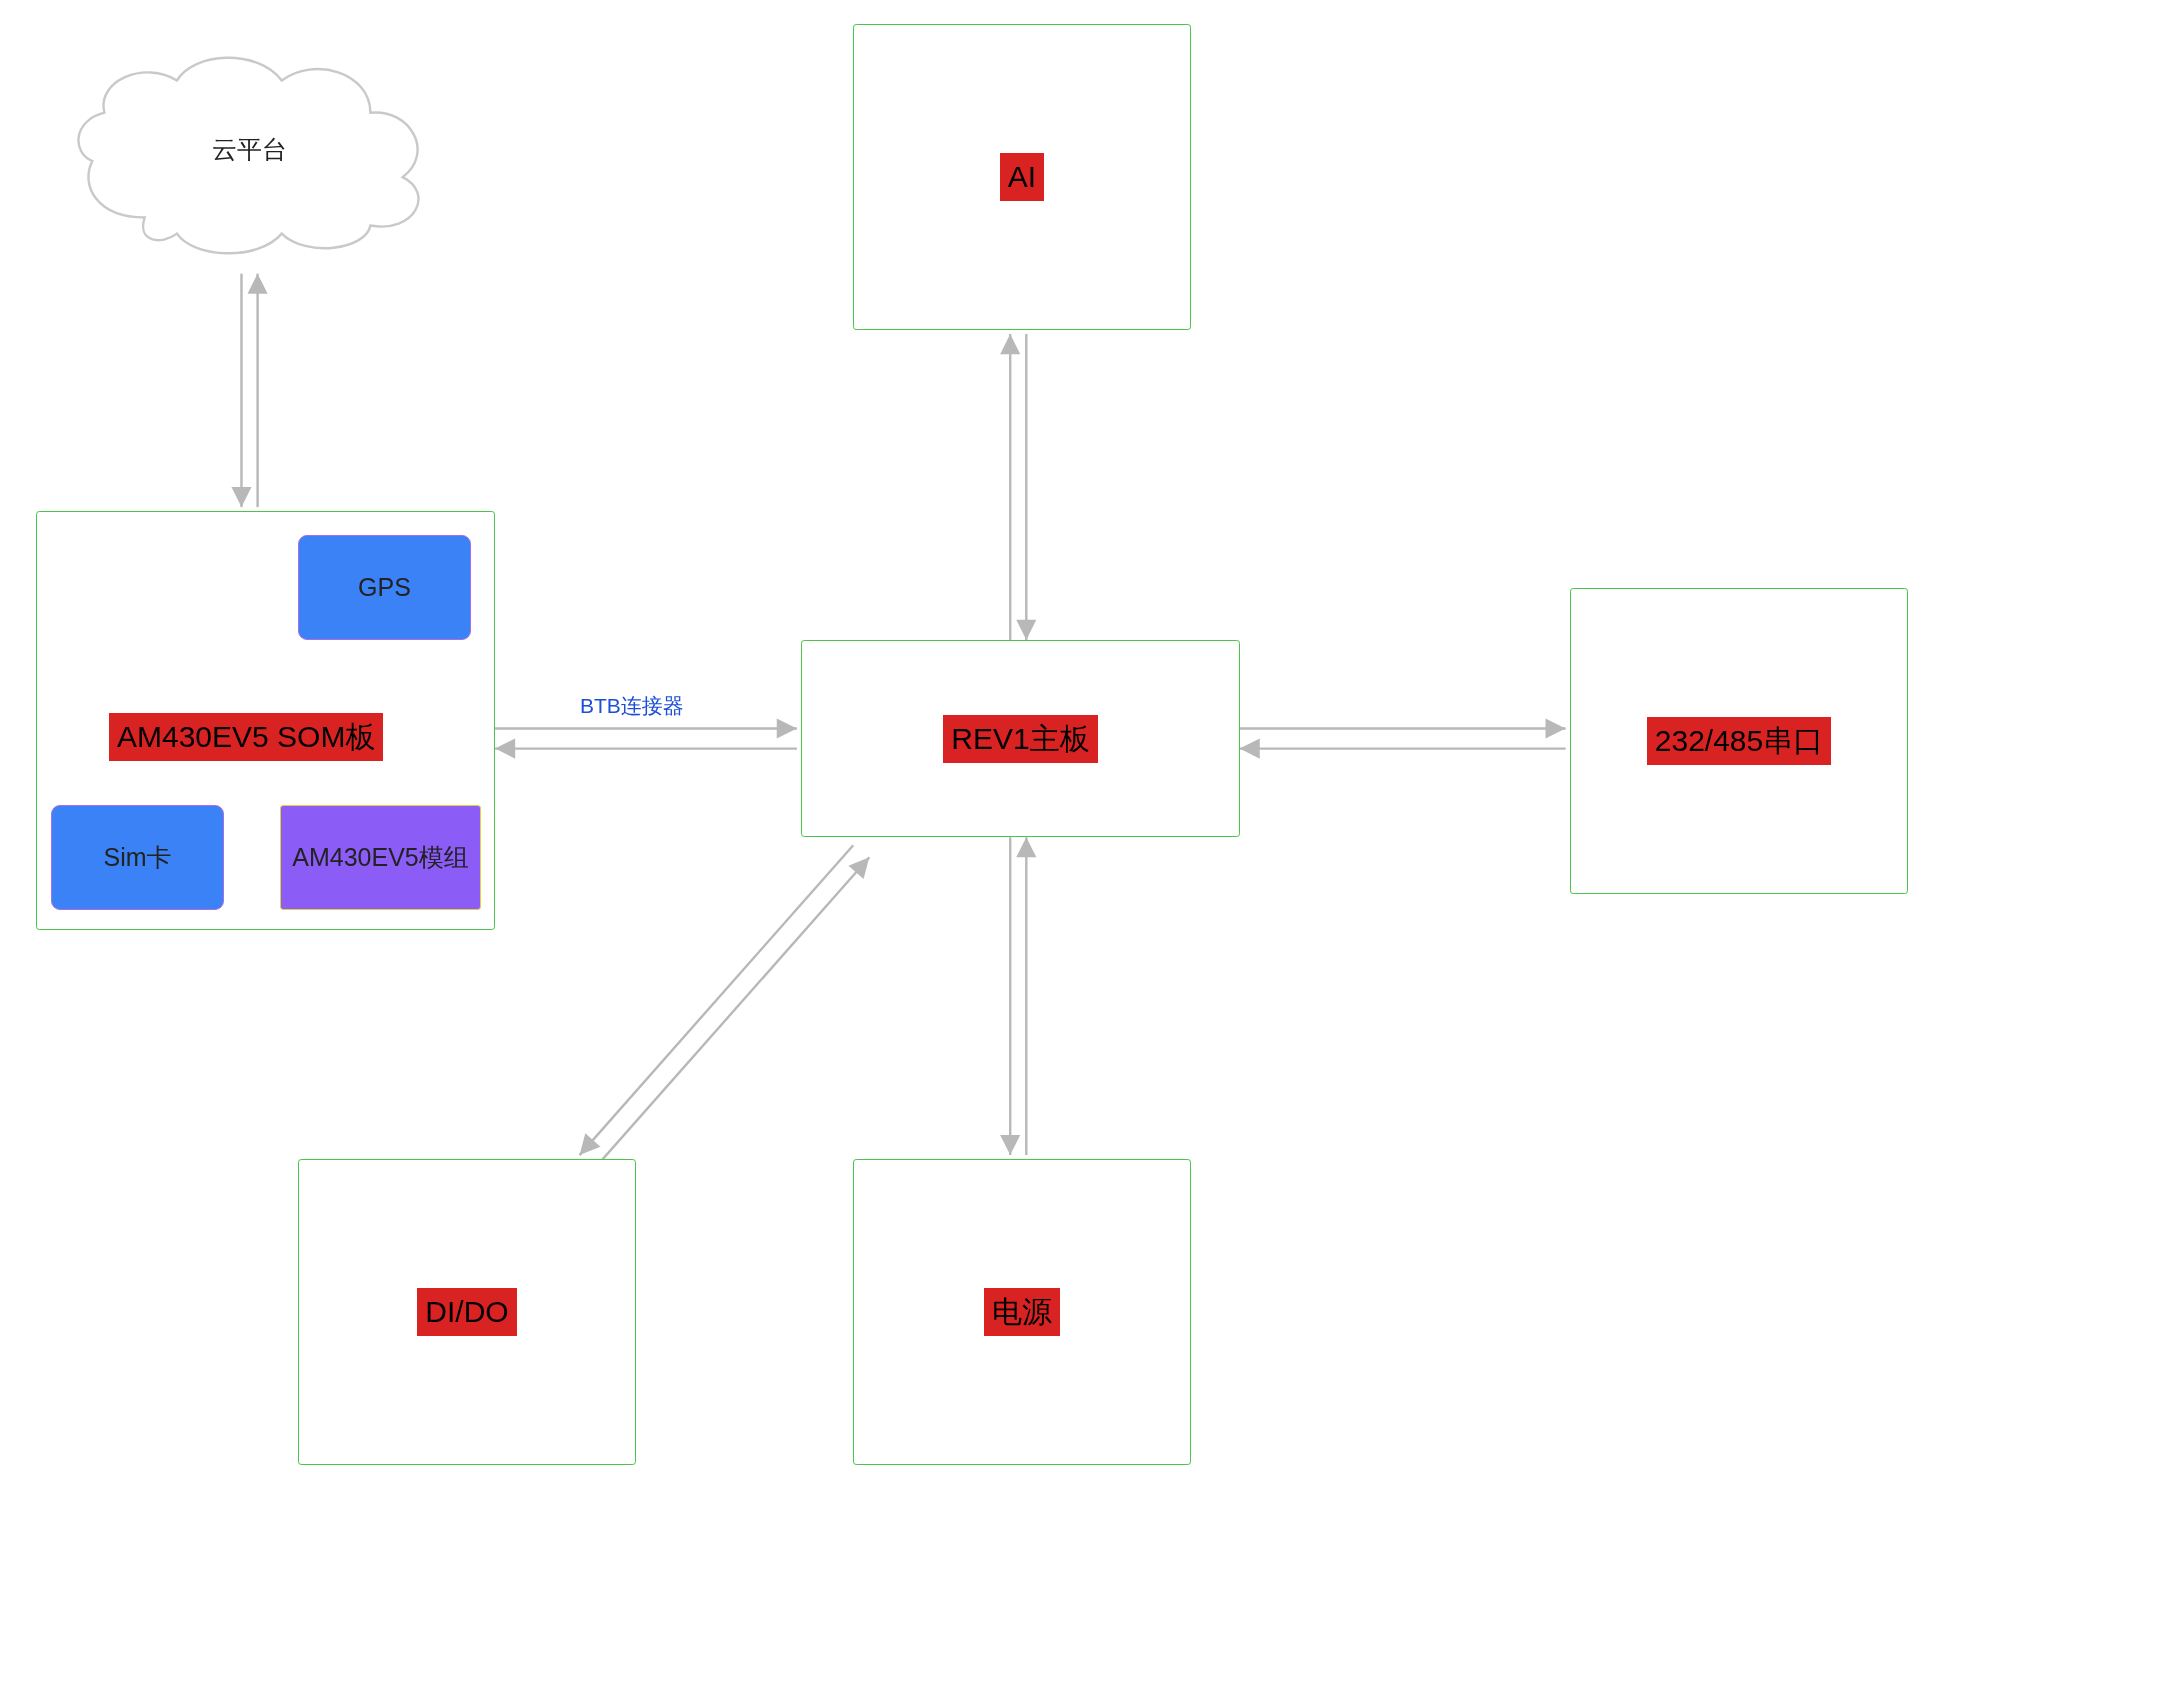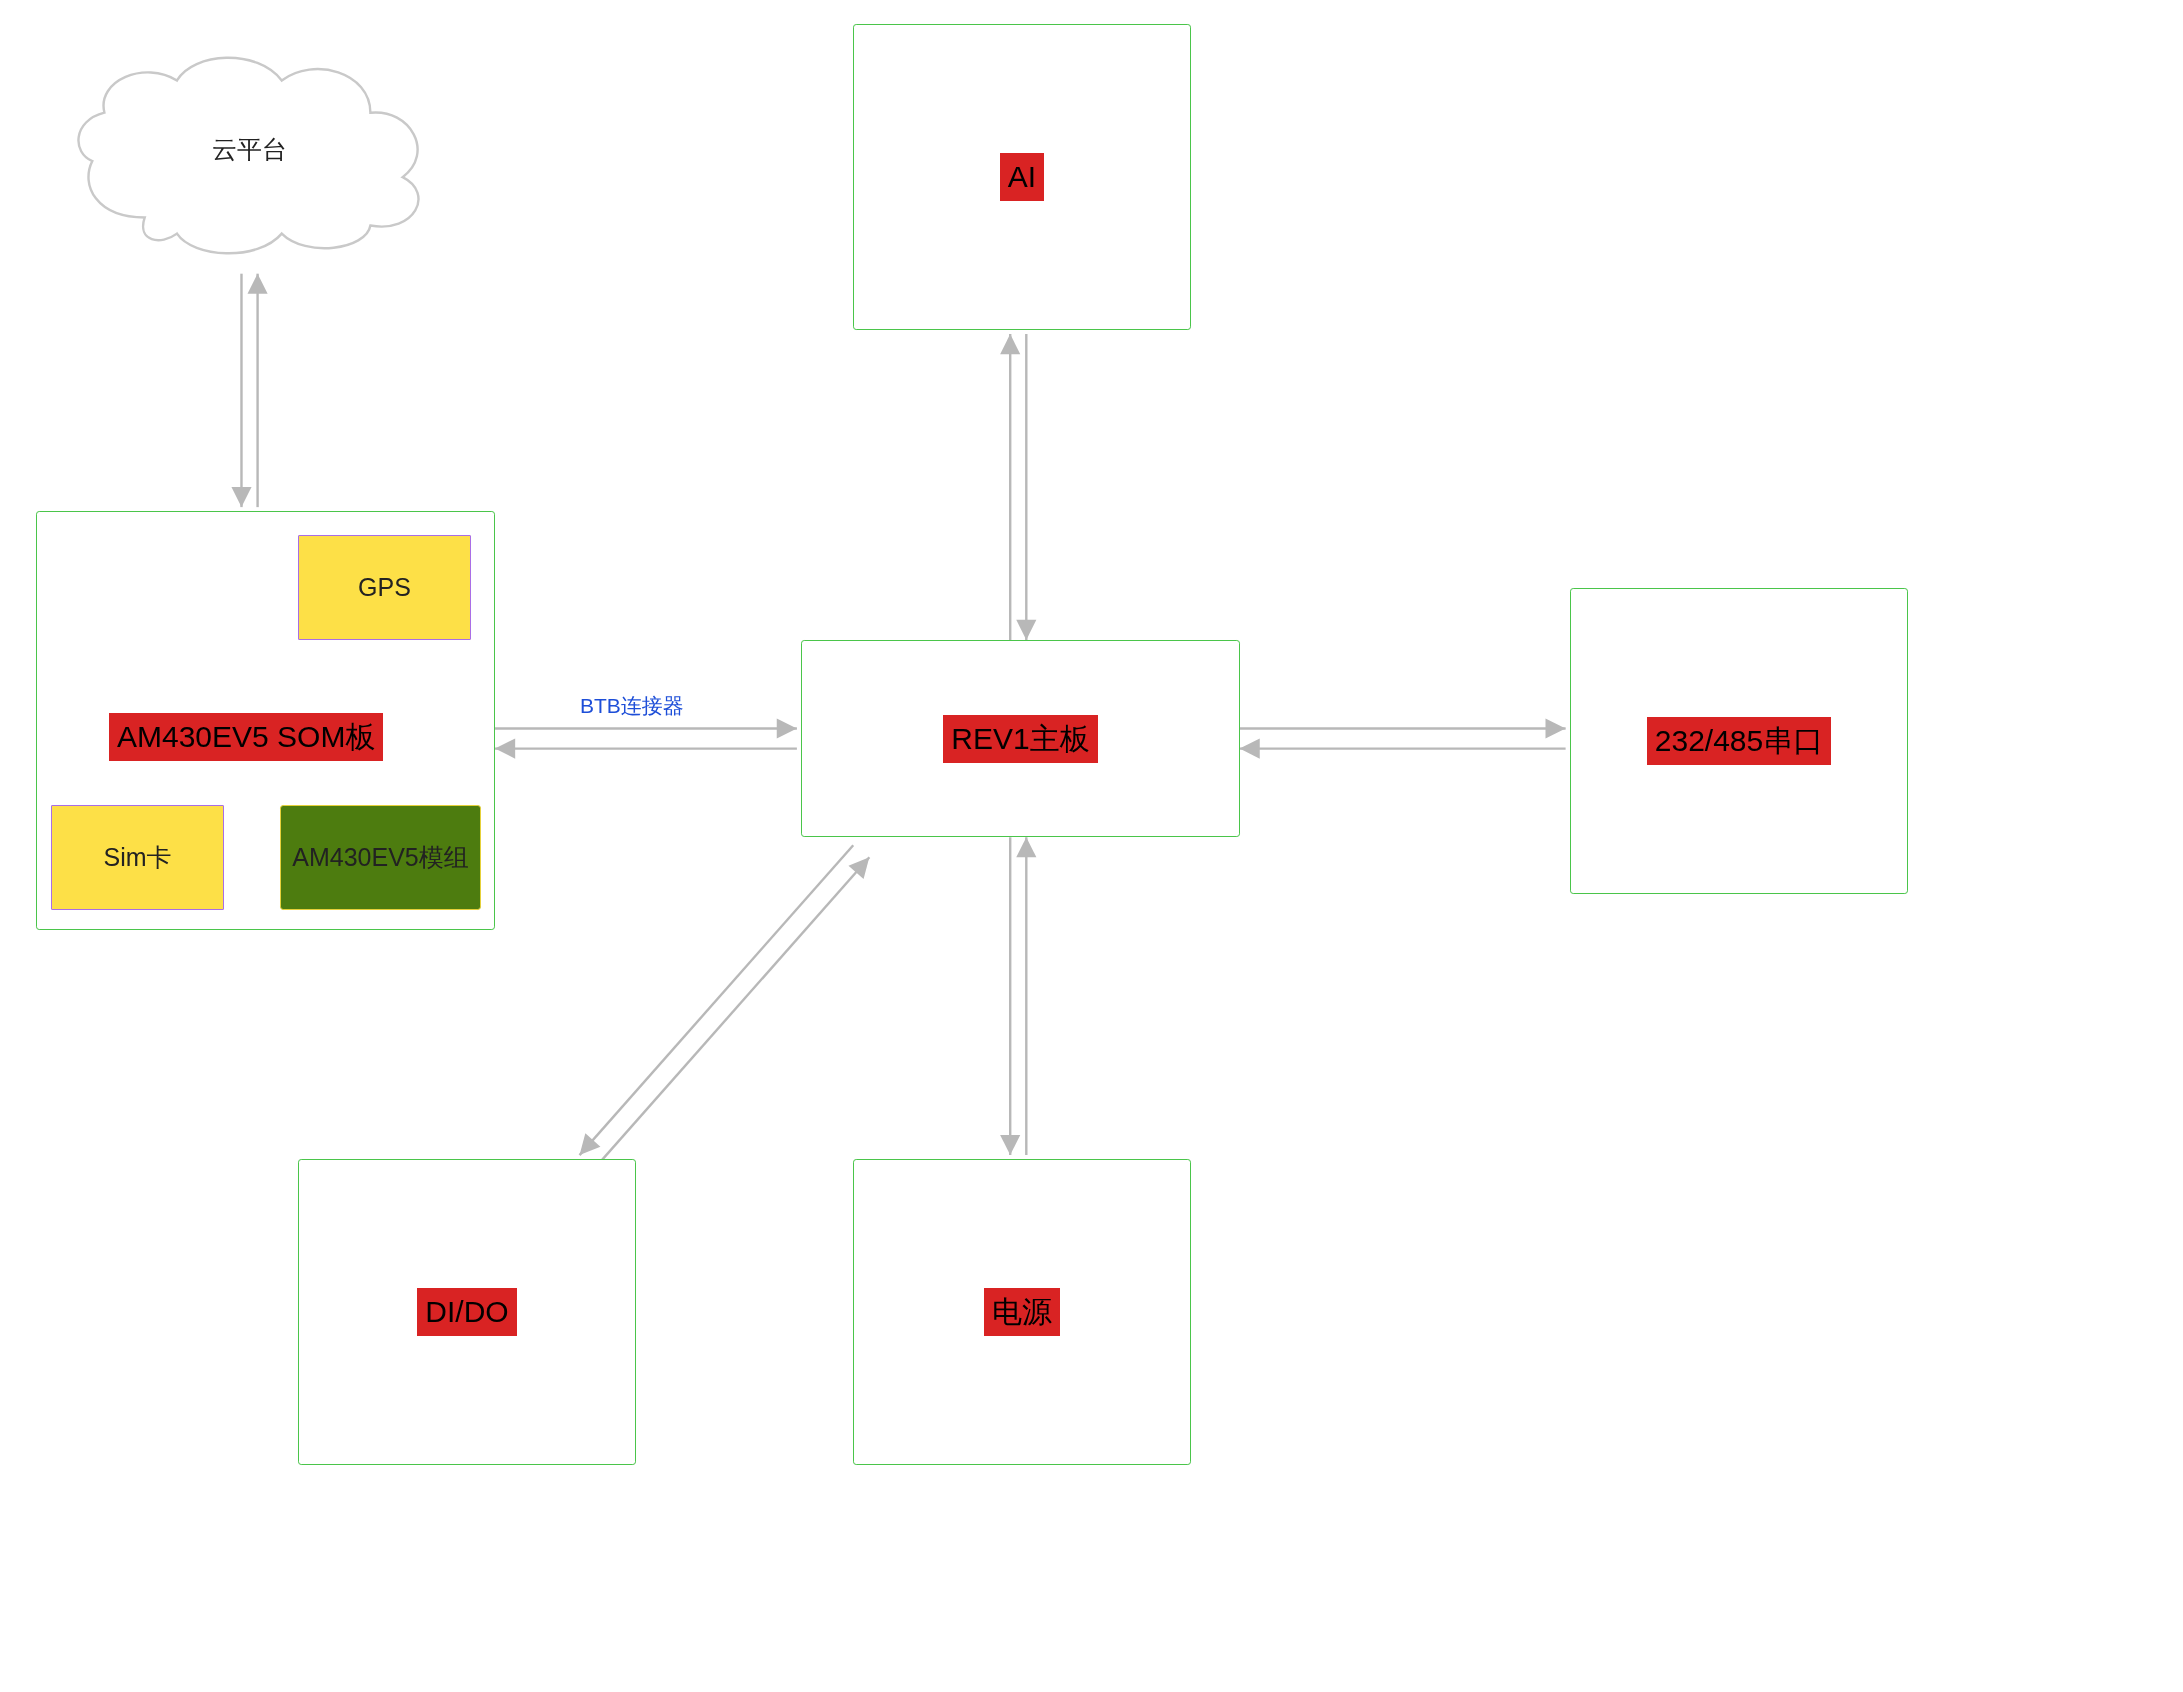--- a/index.html
+++ b/index.html
@@ -19,27 +19,27 @@
     align-items: center;
     justify-content: center;
     background: #ffffff;
   }
   .green-box {
     border: 1.6px solid #4ac54a;
     border-radius: 3.2px;
   }
   .purple-box {
     border: 1.6px solid #a96ee6;
-    border-radius: 1px;
-    background: #fde047;
+    border-radius: 9px;
+    background: #3b82f6;
   }
   .yellow-box {
     border: 1.6px solid #e6d13a;
     border-radius: 3.2px;
-    background: #4d7c0f;
+    background: #8b5cf6;
   }
   .red-label {
     background: #d92323;
     color: #000000;
     font-size: 30px;
     padding: 3px 8px;
     line-height: 1.4;
     white-space: nowrap;
   }
   .plain-label {

